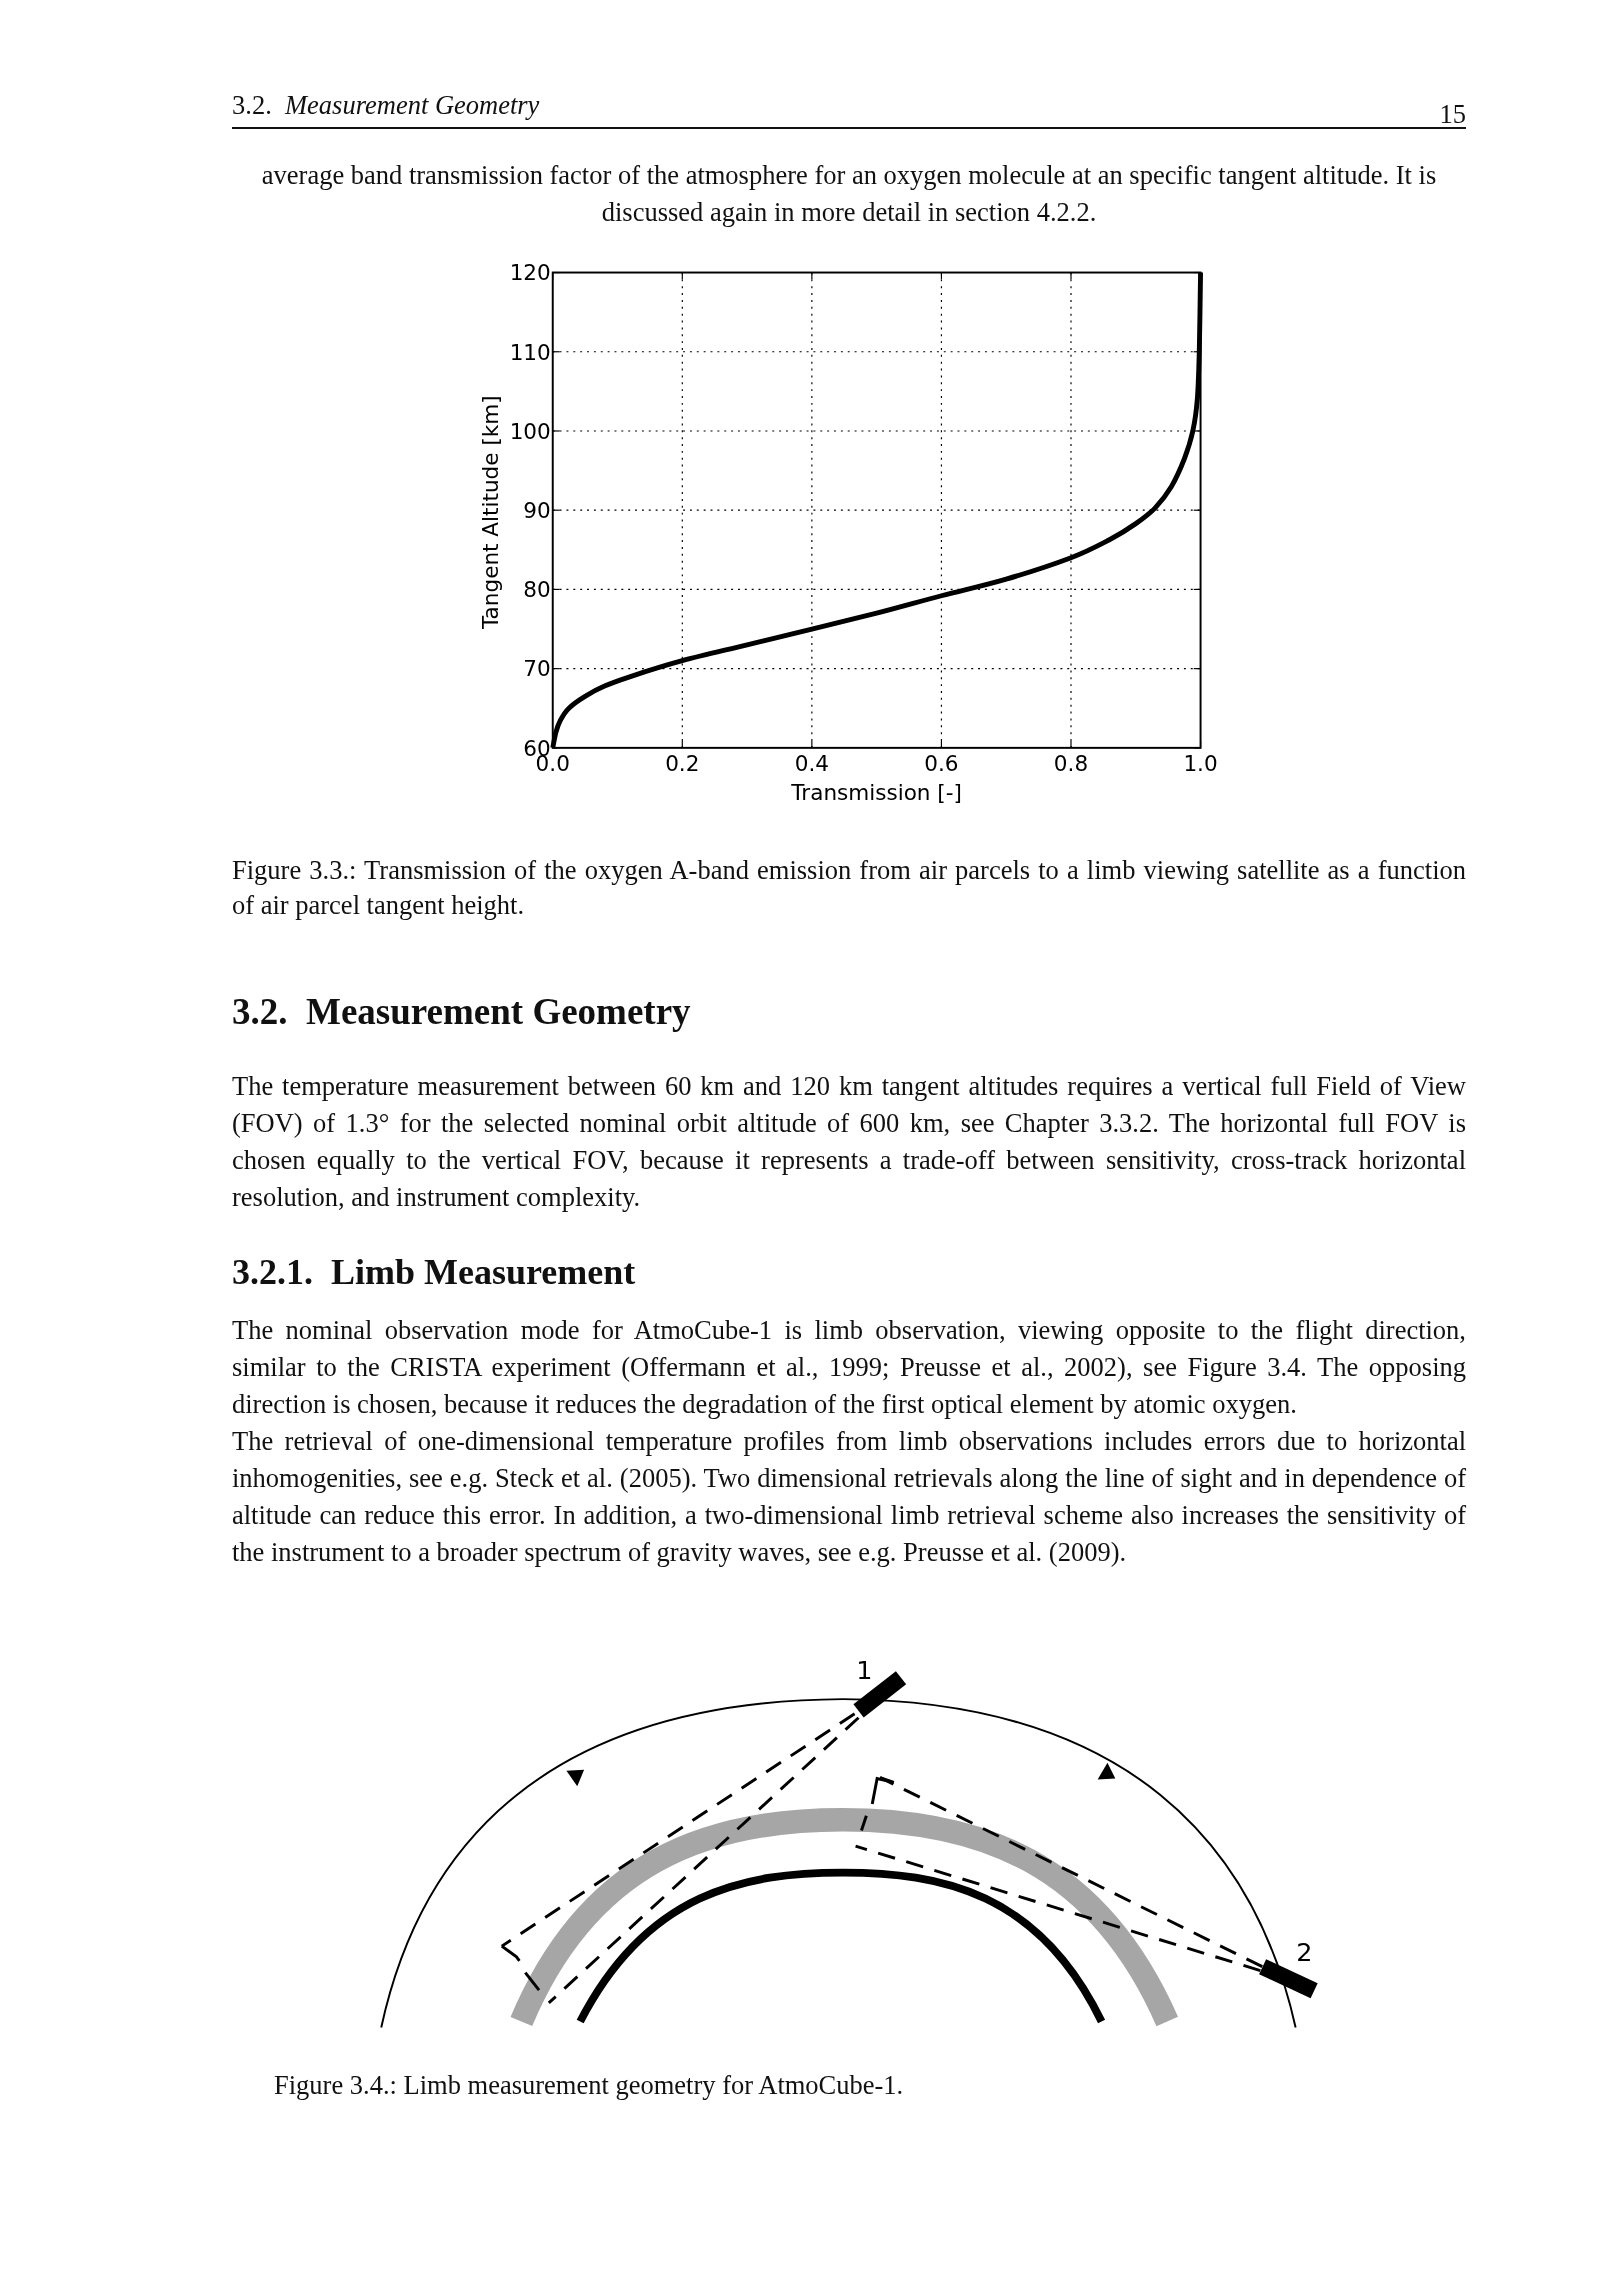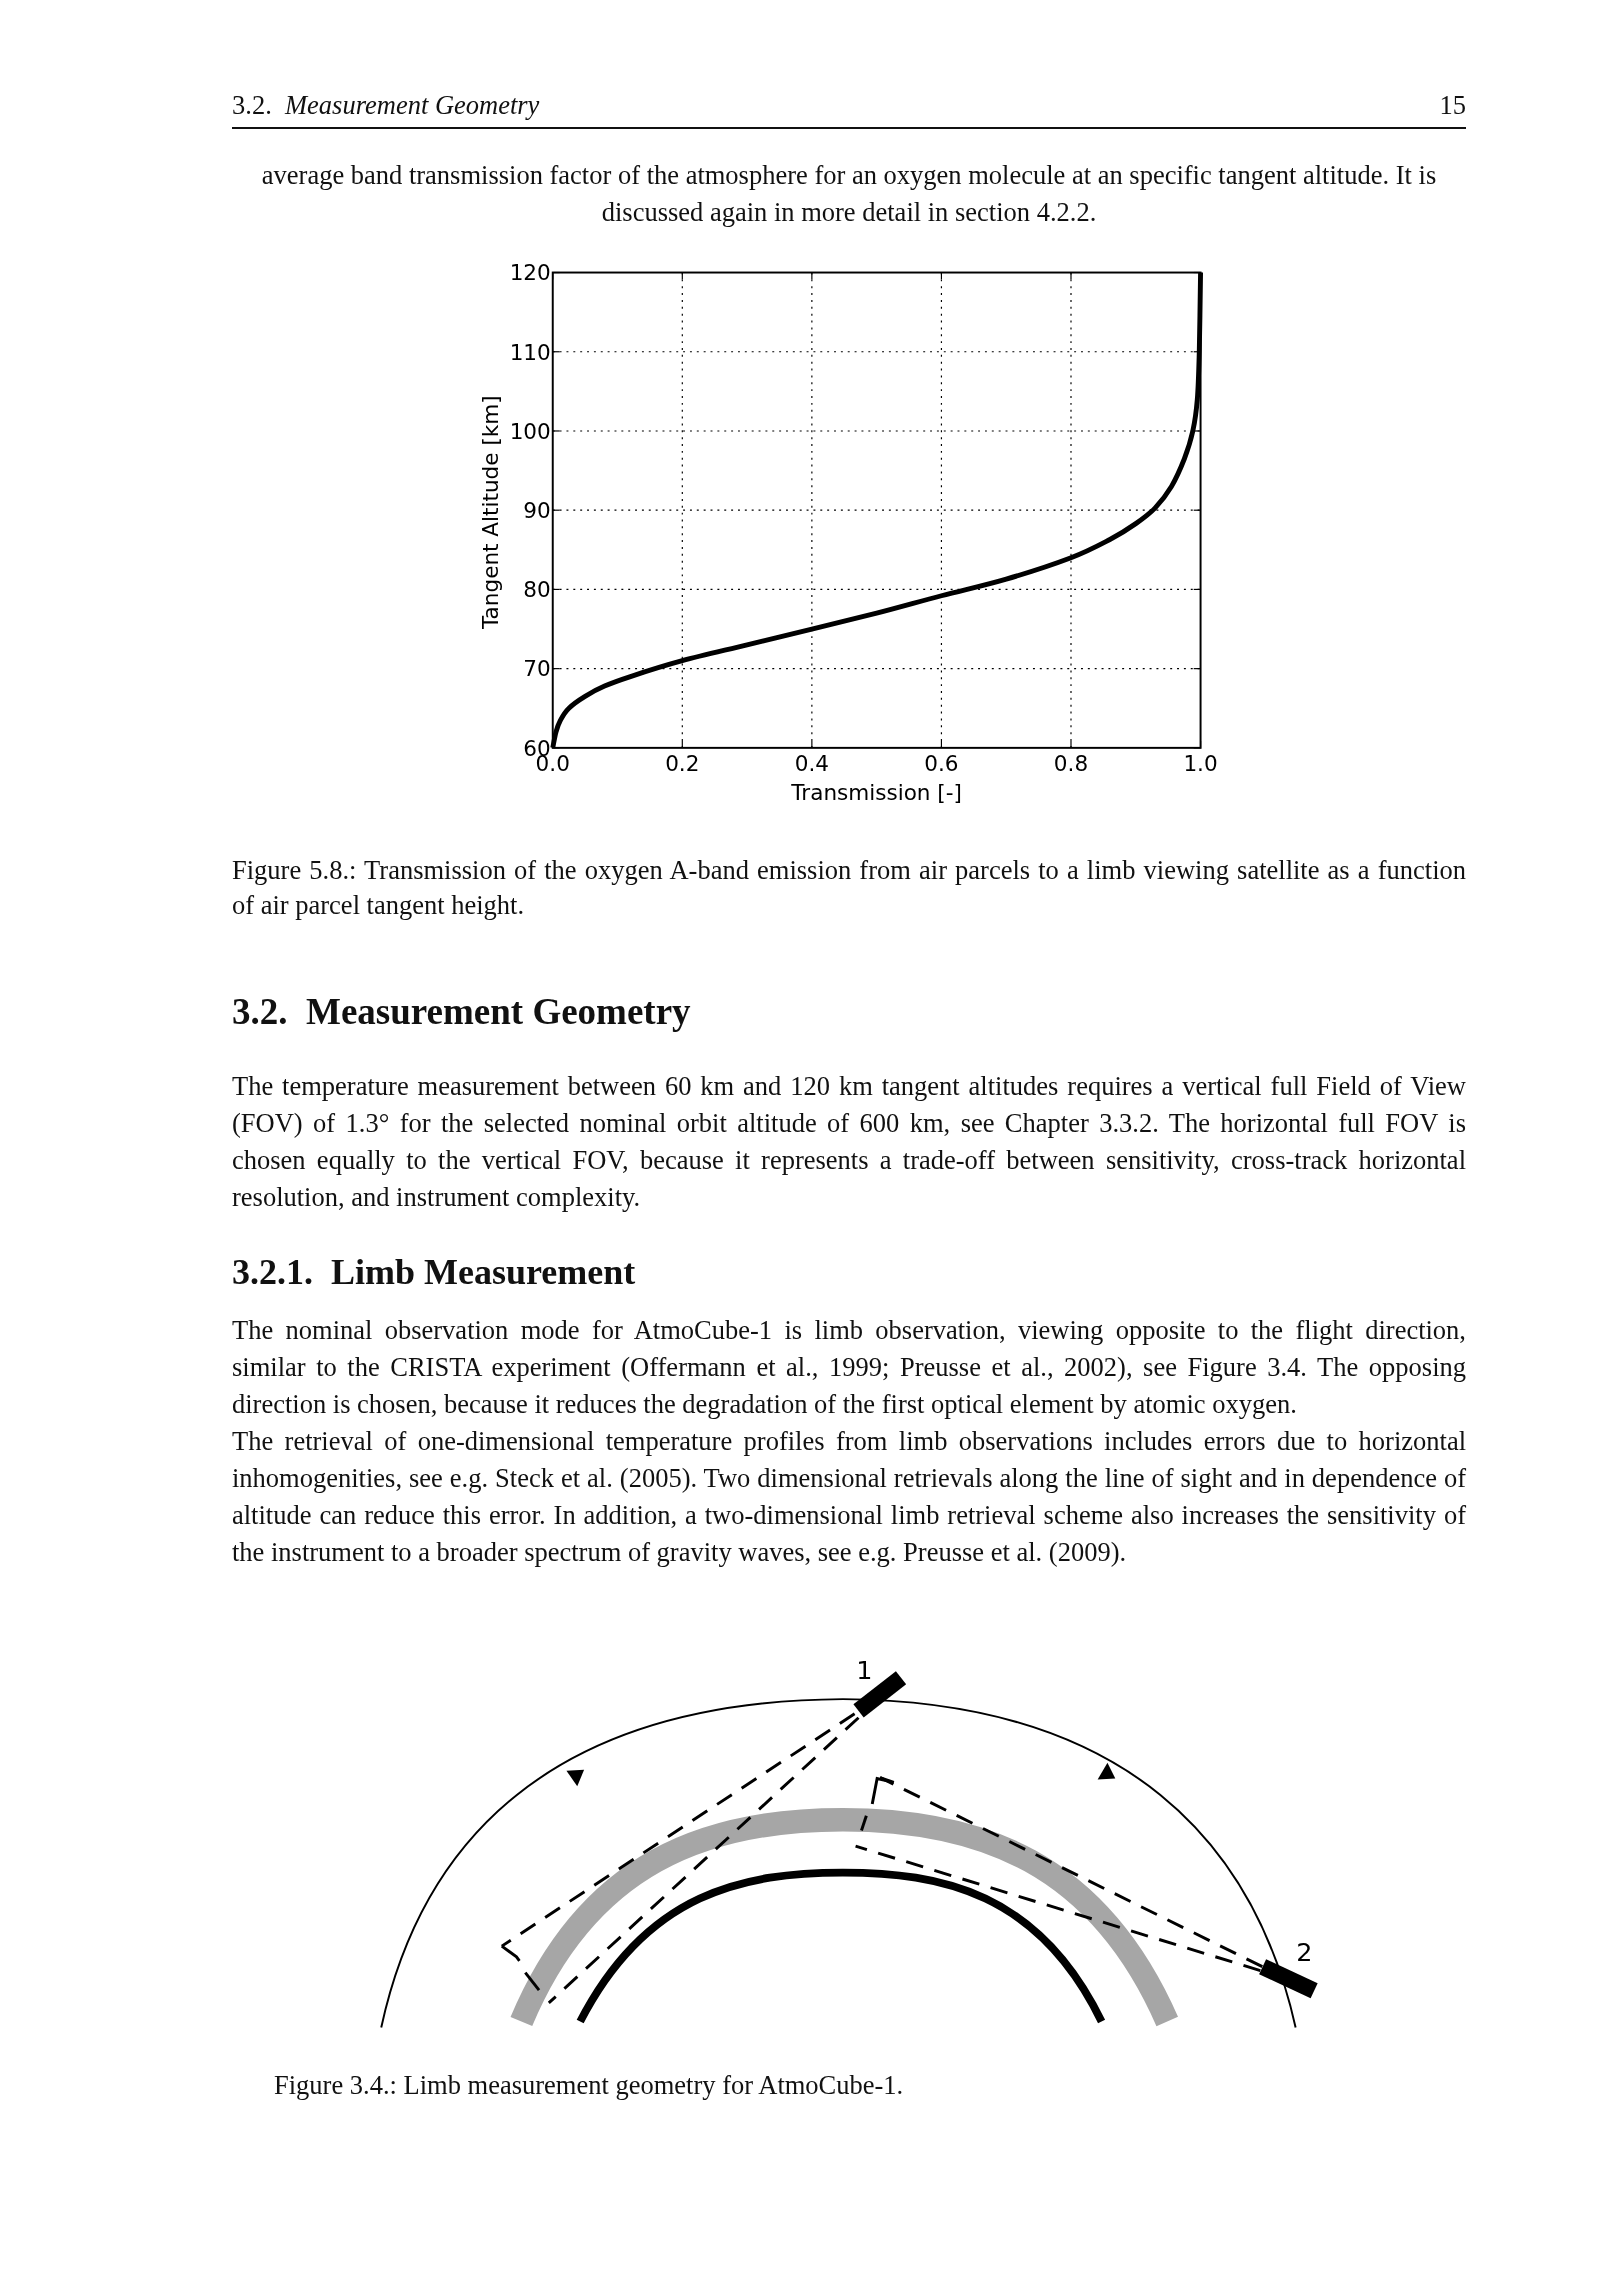--- a/index.html
+++ b/index.html
@@ -2,21 +2,21 @@
 <html><head>
 <meta charset="utf-8">
 <style>
   html, body { margin: 0; padding: 0; background: #ffffff; }
   body { width: 1621px; height: 2293px; position: relative; overflow: hidden; color: #111; }
   .serif { font-family: "Liberation Serif", "DejaVu Serif", serif; }
   .abs { position: absolute; }
   .running-head { left: 232px; width: 1234px; top: 90px; height: 37px; font-size: 26.5px; line-height: 31px; border-bottom: 2px solid #111; }
   .running-head .sec { font-style: normal; }
   .running-head .title { font-style: italic; }
-  .running-head .pnum { position: absolute; right: 0; top: 0; margin-left: 40px; }
+  .running-head .pnum { position: absolute; right: 0; top: 9px; margin-left: 40px; }
   .para { left: 232px; width: 1234px; font-size: 26.5px; line-height: 37px; text-align: justify; margin: 0; }
   .para p { margin: 0; }
   .h2 { left: 232px; font-size: 37px; font-weight: bold; line-height: 43px; }
   .h3 { left: 232px; font-size: 36px; font-weight: bold; line-height: 35px; }
   .caption { left: 232px; width: 1234px; font-size: 26.5px; line-height: 35px; text-align: justify; }
   svg text { font-family: "DejaVu Sans", "Liberation Sans", sans-serif; }
 </style>
 </head>
 <body>
 
@@ -84,21 +84,21 @@
       <line x1="1225" y1="358.8333333333333" x2="1218" y2="358.8333333333333" stroke="#000" stroke-width="1.2"></line>
       <text x="562" y="366.8333333333333" font-size="22" text-anchor="end" fill="#000">110</text>
       <line x1="564" y1="278" x2="571" y2="278" stroke="#000" stroke-width="1.2"></line>
       <line x1="1225" y1="278" x2="1218" y2="278" stroke="#000" stroke-width="1.2"></line>
       <text x="562" y="286" font-size="22" text-anchor="end" fill="#000">120</text>
     </g>
   <text id="ylabel" font-size="22" text-anchor="middle" fill="#000" x="0" y="0" transform="translate(508,522.5) rotate(-90)">Tangent Altitude [km]</text>
   <text id="xlabel" font-size="22" text-anchor="middle" fill="#000" x="894.5" y="816">Transmission [-]</text>
 </svg>
 
-<div class="abs caption serif" style="top:853px;">Figure 5.8.: Transmission of the oxygen A-band emission from air parcels to a limb viewing satellite as a function of air parcel tangent height.</div>
+<div class="abs caption serif" style="top:853px;">Figure 3.3.: Transmission of the oxygen A-band emission from air parcels to a limb viewing satellite as a function of air parcel tangent height.</div>
 
 <div class="abs h2 serif" style="top:990px;">
   <span>3.2.</span>&nbsp;
   <span>Measurement Geometry</span>
 </div>
 
 <div class="abs para serif" style="top:1068px;">
   <p>The temperature measurement between 60 km and 120 km tangent altitudes requires a vertical full Field of View (FOV) of 1.3° for the selected nominal orbit altitude of 600 km, see Chapter 3.3.2. The horizontal full FOV is chosen equally to the vertical FOV, because it represents a trade-off between sensitivity, cross-track horizontal resolution, and instrument complexity.</p>
 </div>
 

